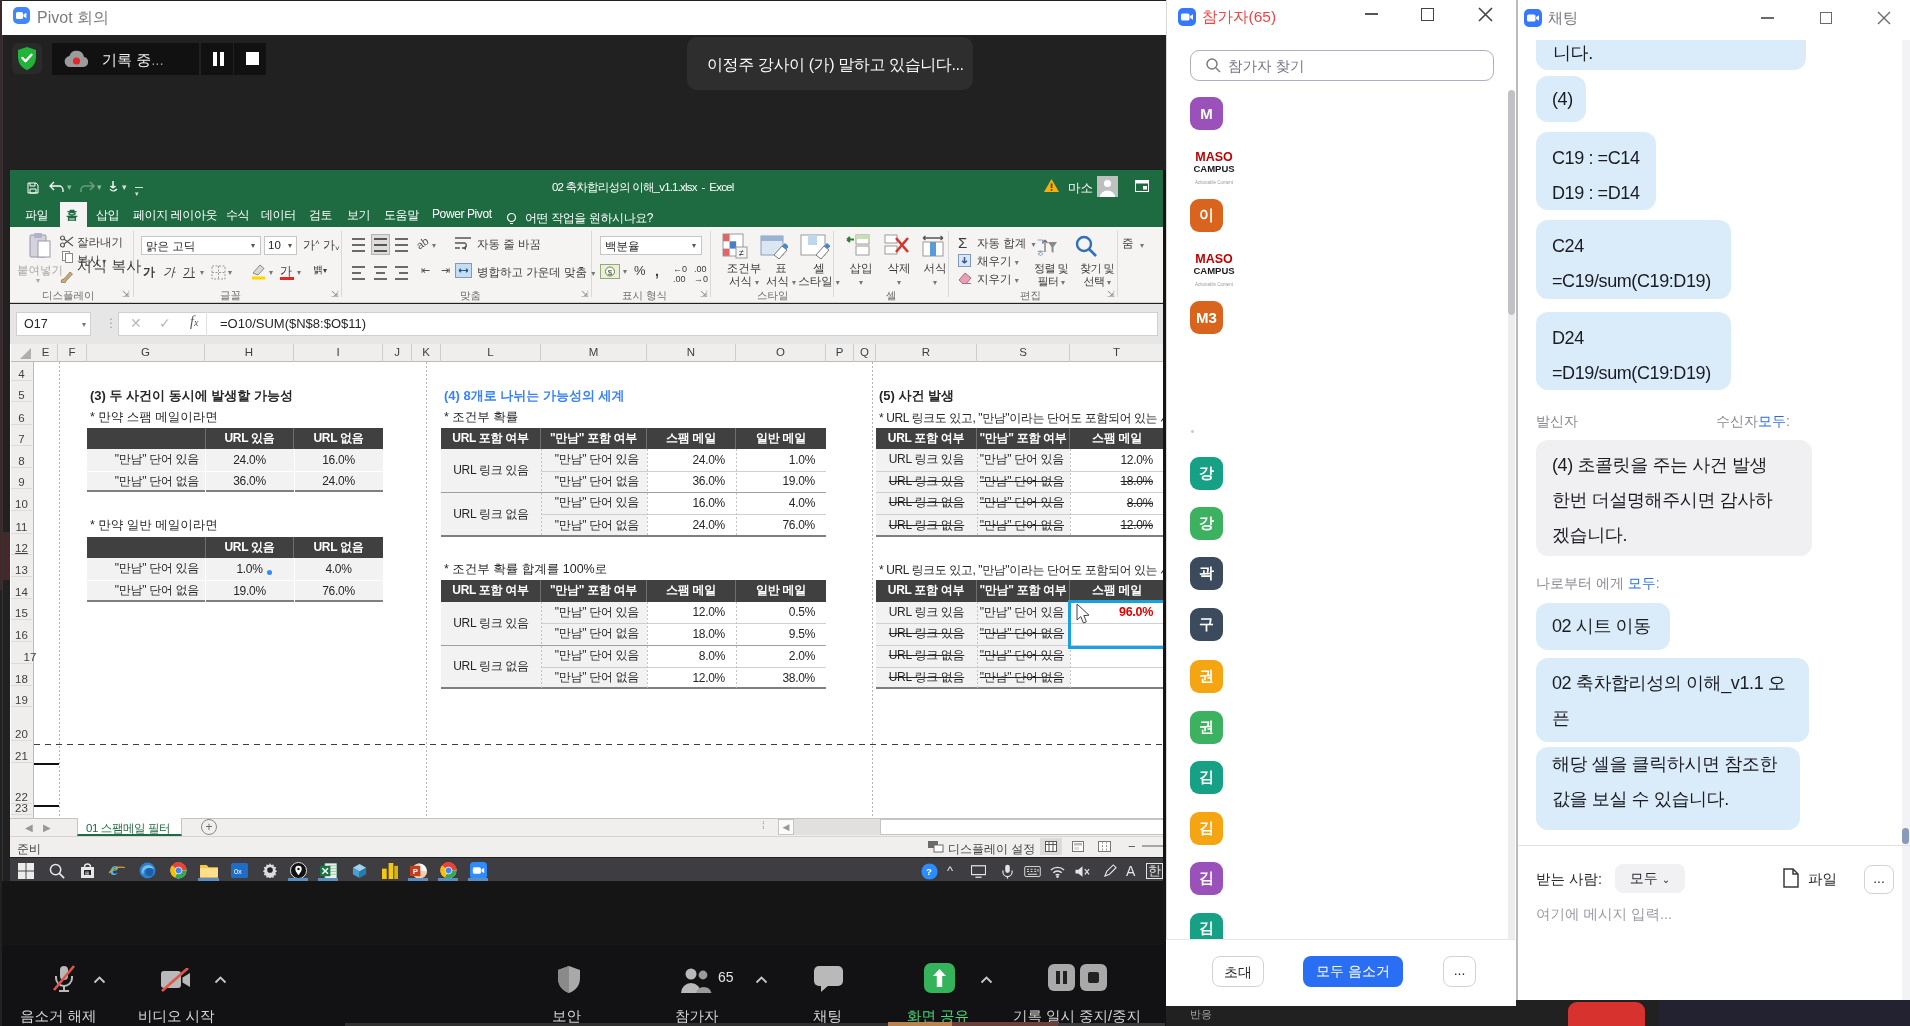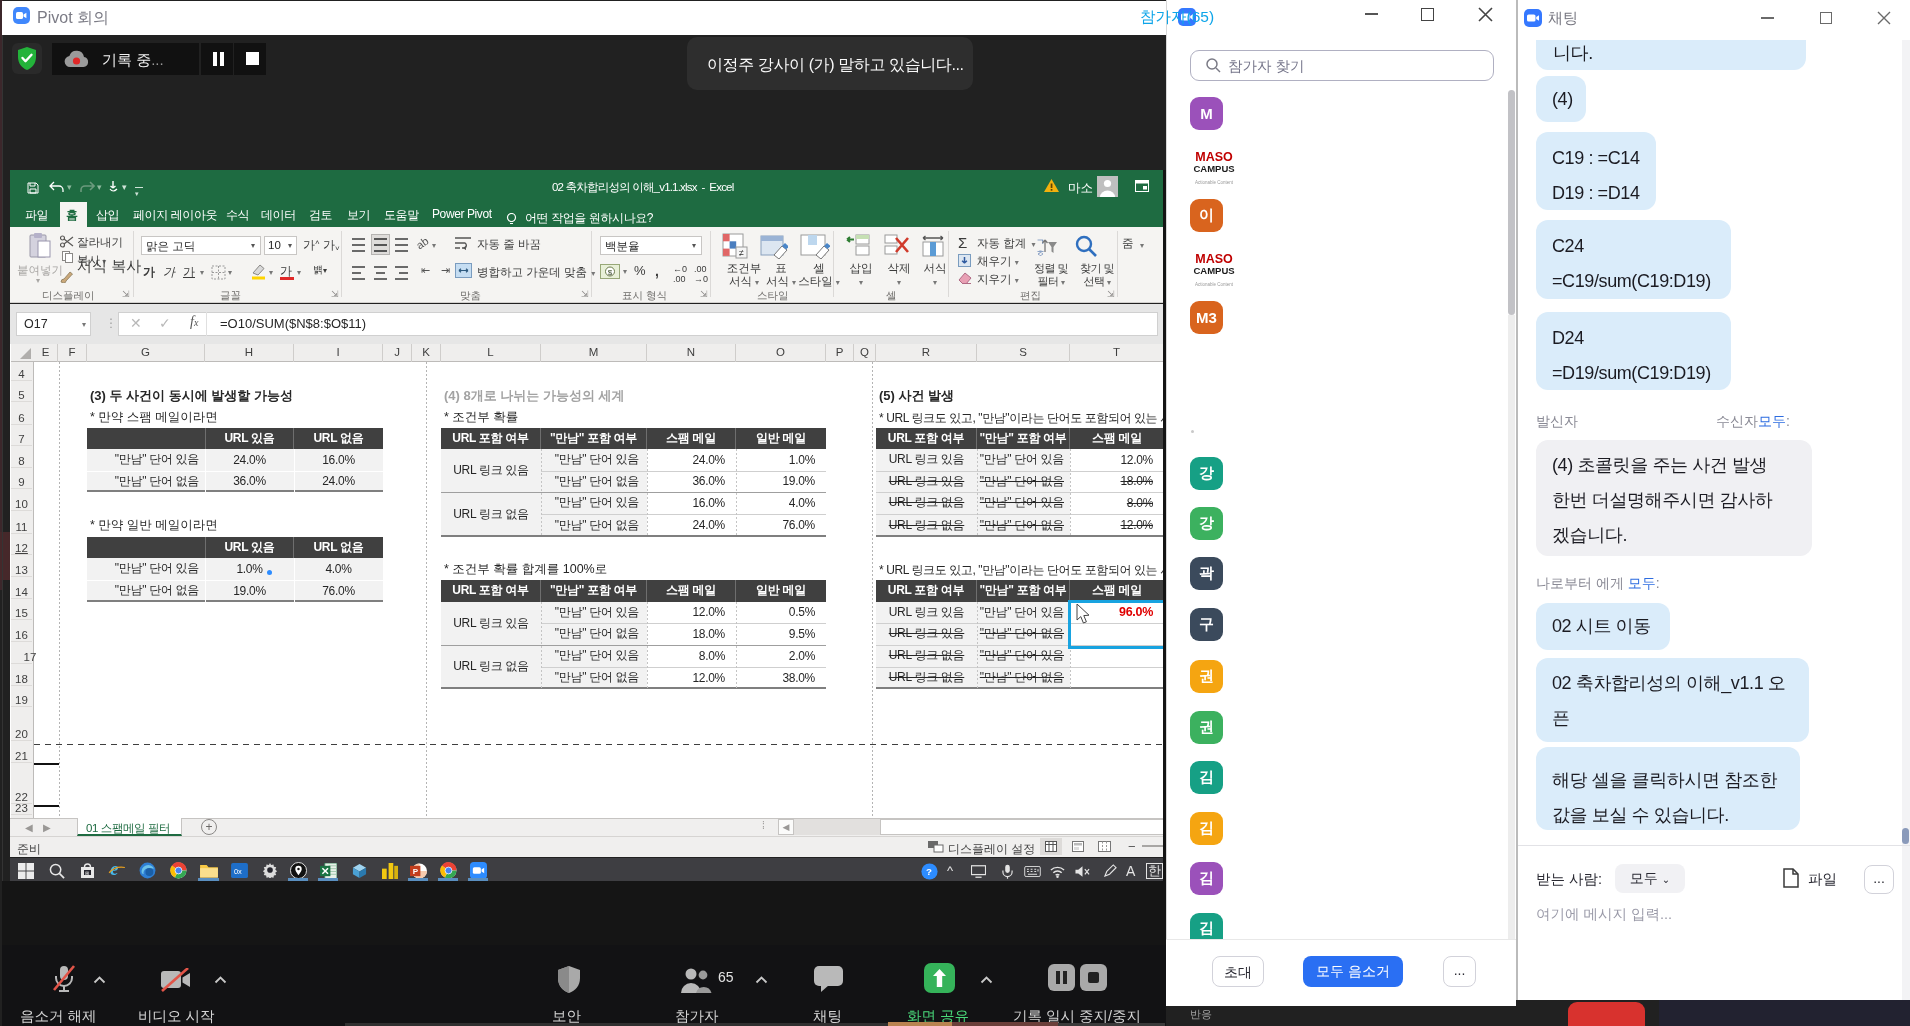--- a/index.html
+++ b/index.html
@@ -363,21 +363,21 @@
 <div class="a tc rgt" style="left:87px;top:579.5px;width:118px;height:22.0px;padding-right:6px;">"만남" 단어 없음</div>
 <div class="a tc ctr" style="left:205px;top:557.5px;width:89px;height:22.0px;">1.0%</div>
 <div class="a tc ctr" style="left:294px;top:557.5px;width:89px;height:22.0px;">4.0%</div>
 <div class="a tc ctr" style="left:205px;top:579.5px;width:89px;height:22.0px;">19.0%</div>
 <div class="a tc ctr" style="left:294px;top:579.5px;width:89px;height:22.0px;">76.0%</div>
 <div class="a" style="left:87px;top:579.5px;width:296px;height:1px;background:#ffffff"></div>
 <div class="a" style="left:87px;top:600.0px;width:296px;height:2px;background:#7f7f7f"></div>
 <div class="a" style="left:205px;top:557.5px;width:1px;height:44.0px;background:#fff"></div>
 <div class="a" style="left:294px;top:557.5px;width:1px;height:44.0px;background:#fff"></div>
 <div class="a" style="left:267px;top:570px;width:5px;height:5px;border-radius:50%;background:#2d8cff"></div>
-<div class="a" style="left:444px;top:387px;font-size:13px;font-weight:bold;color:#a3a3a3">(4) 8개로 나뉘는 가능성의 세계</div>
+<div class="a" style="left:444px;top:387px;font-size:13px;font-weight:bold;color:#3b82f6">(4) 8개로 나뉘는 가능성의 세계</div>
 <div class="a" style="left:444px;top:409px;font-size:12.5px;color:#262626">* 조건부 확률</div>
 <div class="a th" style="left:441px;top:427.5px;width:385px;height:21.5px;"></div>
 <div class="a th" style="left:441px;top:427.5px;width:100px;height:21.5px;border-right:1px solid #6e6e6e">URL 포함 여부</div>
 <div class="a th" style="left:541px;top:427.5px;width:106px;height:21.5px;border-right:1px solid #6e6e6e">"만남" 포함 여부</div>
 <div class="a th" style="left:647px;top:427.5px;width:89px;height:21.5px;border-right:1px solid #6e6e6e">스팸 메일</div>
 <div class="a th" style="left:736px;top:427.5px;width:90px;height:21.5px;">일반 메일</div>
 <div class="a fill" style="left:441px;top:449px;width:206px;height:87.5px;"></div>
 <div class="a tc ctr" style="left:441px;top:449px;width:100px;height:42.5px;">URL 링크 있음</div>
 <div class="a tc ctr" style="left:441px;top:491.5px;width:100px;height:45.0px;">URL 링크 없음</div>
 <div class="a tc rgt" style="left:541px;top:449px;width:106px;height:21.5px;padding-right:8px;">"만남" 단어 있음</div>
@@ -694,21 +694,21 @@
 <div class="a" style="left:952px;top:1022px;width:106px;height:4px;background:#6b3f3a"></div>
 <div class="a" style="left:1058px;top:1023px;width:107px;height:3px;background:#3a3a3a"></div>
 <div class="a" style="left:1659px;top:1000px;width:251px;height:26px;background:#222230"></div>
 <div class="a" style="left:1568px;top:1002px;width:77px;height:24px;border-radius:9px 9px 0 0;background:#d8322e"></div>
 <div class="a" style="left:1166px;top:0;width:350px;height:1006px;background:#fff;border-left:1px solid #d8d8d8"></div>
 <svg class="a" style="left:1178px;top:8px" width="18" height="18" viewBox="0 0 18 18">
     <rect width="18" height="18" rx="5" fill="#3578ff"></rect>
     <rect x="3" y="5.5" width="8.5" height="7" rx="1.6" fill="#fff"></rect>
     <path d="M12.2 8 L15 6.2 V11.8 L12.2 10z" fill="#fff"></path>
   </svg>
-<div class="a" style="left:1140px;top:7px;font-size:15.5px;color:#0ea5e9">참가자(65)</div>
+<div class="a" style="left:1202px;top:7px;font-size:15.5px;color:#ef4444">참가자(65)</div>
 <div class="a" style="left:1365px;top:13px;width:13px;height:1.6px;background:#555"></div>
 <div class="a" style="left:1421px;top:8px;width:13px;height:13px;border:1.6px solid #444"></div>
 <svg class="a" style="left:1478px;top:7px" width="15" height="15" viewBox="0 0 15 15">
     <path d="M1 1 L14 14 M14 1 L1 14" stroke="#444" stroke-width="1.6"></path>
   </svg>
 <div class="a" style="left:1190px;top:50px;width:304px;height:31px;border:1px solid #b0b0c2;border-radius:9px"></div>
 <svg class="a" style="left:1206px;top:58px" width="15" height="15" viewBox="0 0 15 15">
     <circle cx="6" cy="6" r="5" fill="none" stroke="#7a7a85" stroke-width="1.5"></circle>
     <path d="M10 10 L14 14" stroke="#7a7a85" stroke-width="1.5"></path>
   </svg>
@@ -752,21 +752,21 @@
 <div class="bub" style="left:1536px;top:76px;width:50px;height:46px;line-height:34px">(4)</div>
 <div class="bub" style="left:1536px;top:132px;width:120px;height:78px;padding:9px 0 0 16px">C19 : =C14<br>D19 : =D14</div>
 <div class="bub" style="left:1536px;top:220px;width:195px;height:79px;padding:9px 0 0 16px">C24<br>=C19/sum(C19:D19)</div>
 <div class="bub" style="left:1536px;top:312px;width:195px;height:78px;padding:9px 0 0 16px">D24<br>=D19/sum(C19:D19)</div>
 <div class="a" style="left:1536px;top:413px;font-size:14px;color:#8a8a95">발신자</div>
 <div class="a" style="left:1716px;top:413px;font-size:14px;color:#8a8a95">수신자<span style="color:#2d6ce0">모두</span>:</div>
 <div class="bub gbub" style="left:1536px;top:440px;width:276px;height:116px;padding:8px 0 0 16px">(4) 초콜릿을 주는 사건 발생<br>한번 더설명해주시면 감사하<br>겠습니다.</div>
 <div class="a" style="left:1536px;top:575px;font-size:14px;color:#8a8a95">나로부터 에게 <span style="color:#2d6ce0">모두</span>:</div>
 <div class="bub" style="left:1536px;top:603px;width:134px;height:47px;line-height:35px;padding:6px 0 0 16px">02 시트 이동</div>
 <div class="bub" style="left:1536px;top:658px;width:273px;height:84px;padding:8px 0 0 16px">02 축차합리성의 이해_v1.1 오<br>픈</div>
-<div class="bub" style="left:1536px;top:747px;width:264px;height:83px;padding:16px 0 0 16px">해당 셀을 클릭하시면 참조한<br>값을 보실 수 있습니다.</div>
+<div class="bub" style="left:1536px;top:747px;width:264px;height:83px;padding:0 0 0 16px">해당 셀을 클릭하시면 참조한<br>값을 보실 수 있습니다.</div>
 <div class="a" style="left:1902px;top:40px;width:8px;height:960px;background:#f3f3f5"></div>
 <div class="a" style="left:1902px;top:828px;width:7px;height:16px;background:#8a9aba;border-radius:4px"></div>
 <div class="a" style="left:1518px;top:845px;width:392px;height:1px;background:#e2e2e6"></div>
 <div class="a" style="left:1536px;top:870px;font-size:14.5px;color:#2a2a33">받는 사람:</div>
 <div class="a" style="left:1615px;top:864px;width:70px;height:29px;background:#f1f1f4;border-radius:8px;font-size:14px;color:#2a2a33;text-align:center;line-height:29px">모두 <span style="font-size:10px">⌄</span></div>
 <svg class="a" style="left:1783px;top:868px" width="16" height="20" viewBox="0 0 16 20">
     <path d="M1 1 h9 l5 5 v13 h-14z" fill="none" stroke="#3a3a3a" stroke-width="1.5"></path>
     <path d="M10 1 v5 h5" fill="none" stroke="#3a3a3a" stroke-width="1.5"></path>
   </svg>
 <div class="a" style="left:1808px;top:870px;font-size:14.5px;color:#2a2a33">파일</div>

